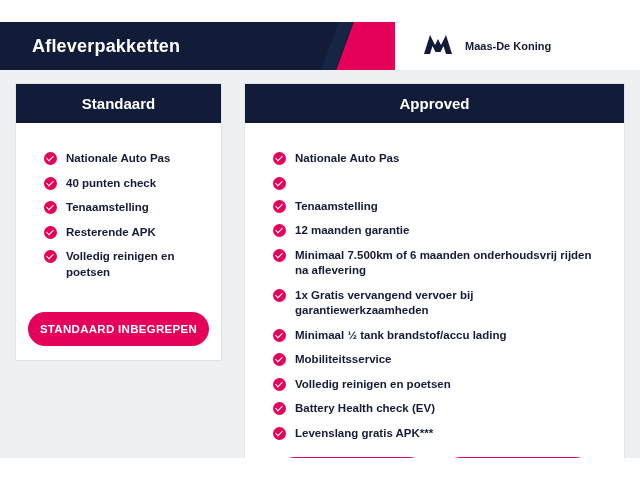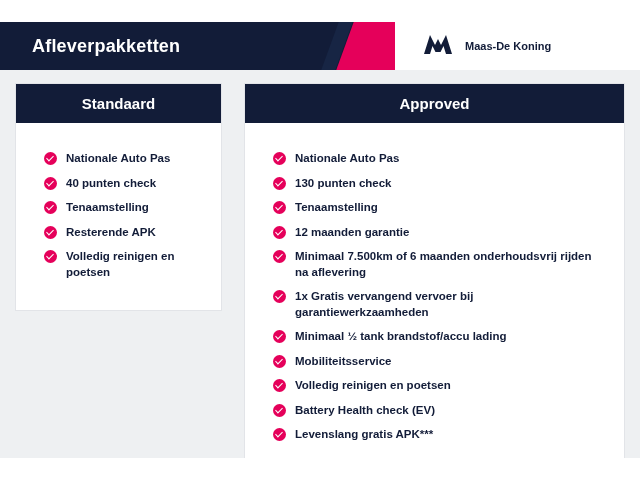--- a/index.html
+++ b/index.html
@@ -243,34 +243,34 @@
             </li>
             <li>
               <span class="check"></span>
               <span>Resterende APK</span>
             </li>
             <li>
               <span class="check"></span>
               <span>Volledig reinigen en poetsen</span>
             </li>
           </ul>
+          <button class="pill-btn">STANDAARD INBEGREPEN</button>
         </div>
       </div>
 
       <div class="card approved">
         <div class="card-header">Approved</div>
         <div class="card-body">
           <ul class="features">
             <li>
               <span class="check"></span>
               <span>Nationale Auto Pas</span>
             </li>
             <li>
               <span class="check"></span>
-              <span>130 punten check</span>
             </li>
             <li>
               <span class="check"></span>
               <span>Tenaamstelling</span>
             </li>
             <li>
               <span class="check"></span>
               <span>12 maanden garantie</span>
             </li>
             <li>

